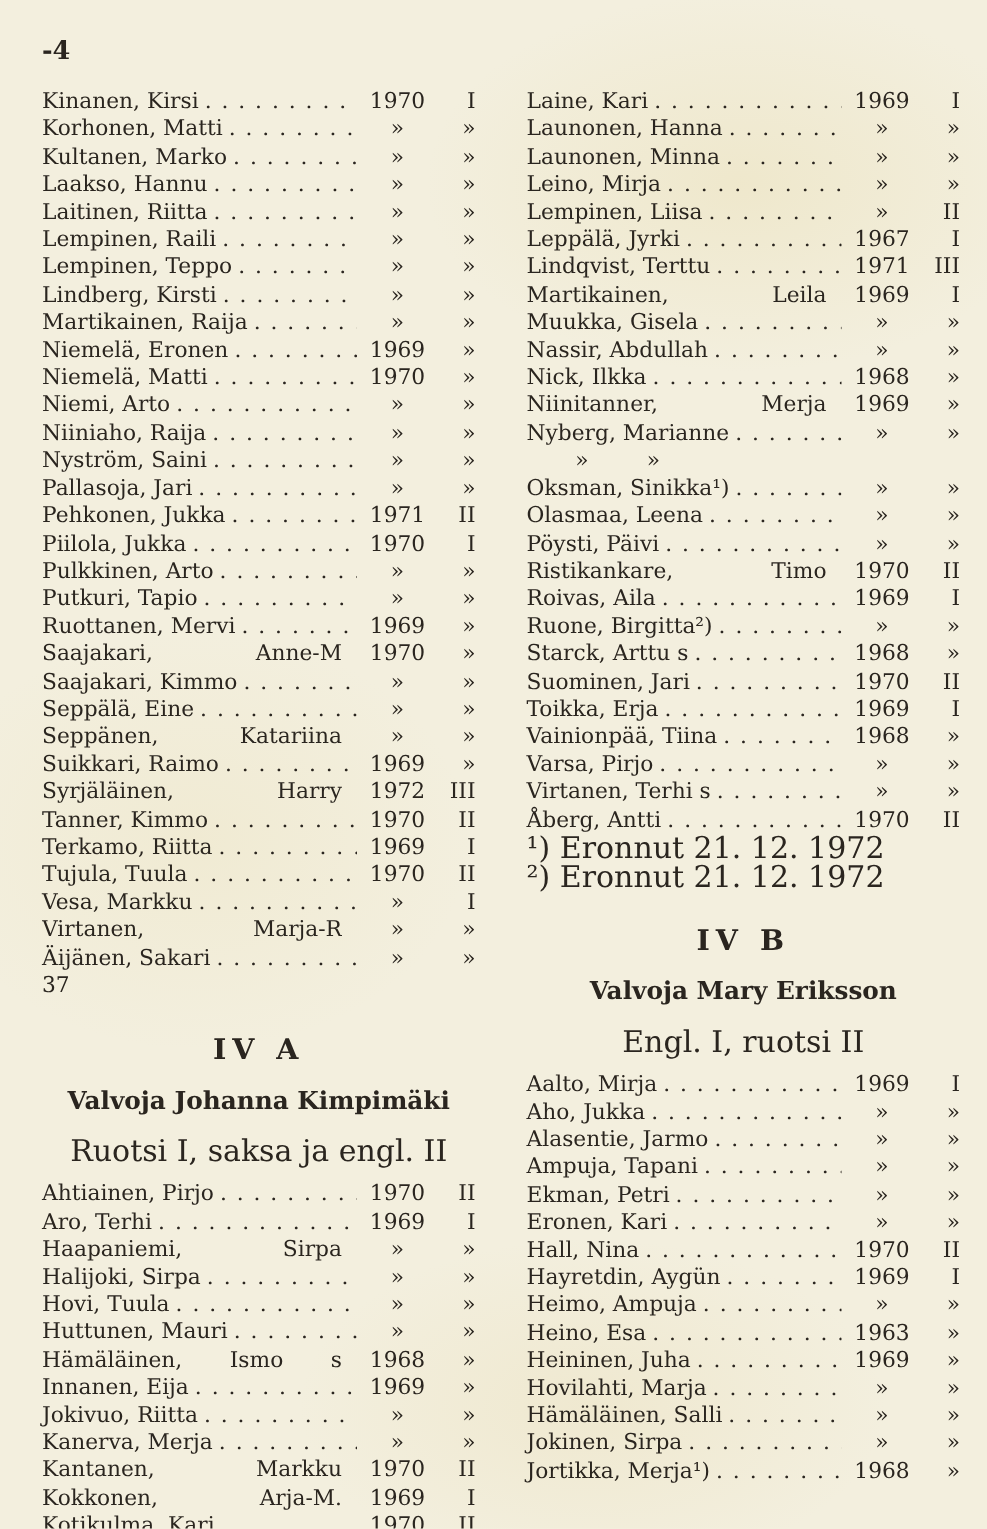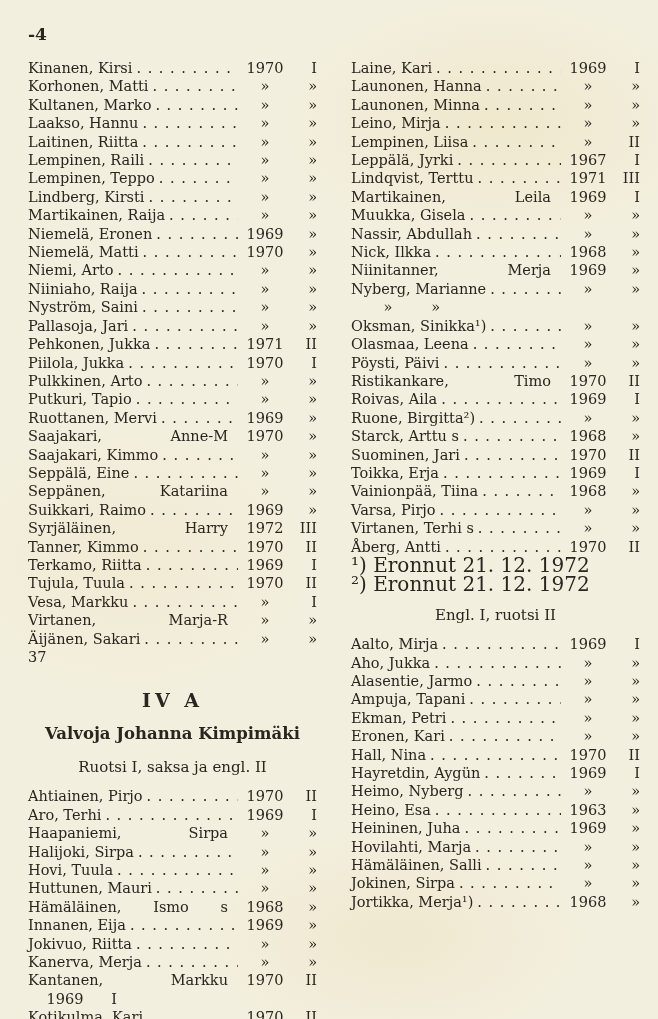--- a/index.html
+++ b/index.html
@@ -24,21 +24,21 @@
   .lead{flex:1 1 0;overflow:hidden;white-space:nowrap;margin:0 5px 0 4px;}
   .lead::before{content:". . . . . . . . . . . . . . . . . . . . . . . .";letter-spacing:1px;}
   .lead.nolead{flex:0 0 6px;}
   .lead.nolead::before{content:"";}
   .yr{flex:0 0 44px;text-align:center;}
   .gr{flex:0 0 30px;text-align:right;}
   .count{font-size:14.5px;line-height:18.4px;}
   .fnline{font-size:20px;line-height:18.6px;}
   .sec-head{text-align:center;font-weight:bold;font-size:19px;letter-spacing:4px;margin:22px 0 0 0;line-height:24px;}
   .supervisor{text-align:center;font-weight:bold;font-size:16.5px;margin:11px 0 0 0;line-height:22px;}
-  .subjects{text-align:center;font-size:15px;margin:11px 0 9px 0;line-height:22px;}
+  .subjects{text-align:center;font-size:20px;margin:11px 0 9px 0;line-height:22px;}
 </style>
 </head>
 <body>
 
 <div class="page">
   <div class="pagenum">-4</div>
 
   <div class="columns">
 
     <div class="col">
@@ -324,20 +324,24 @@
           <div class="row">
             <span class="nm spread">
               <span>Kantanen,</span>
               <span>Markku</span>
             </span>
             <span class="lead nolead"></span>
             <span class="yr">1970</span>
             <span class="gr">II</span>
           </div>
           <div class="row">
+            <span class="nm spread">
+              <span>Kokkonen,</span>
+              <span>Arja-M.</span>
+            </span>
             <span class="lead nolead"></span>
             <span class="yr">1969</span>
             <span class="gr">I</span>
           </div>
           <div class="row">
             <span class="nm">Kotikulma, Kari</span>
             <span class="lead"></span>
             <span class="yr">1970</span>
             <span class="gr">II</span>
           </div>
@@ -515,20 +519,22 @@
             <span class="lead"></span>
             <span class="yr">1970</span>
             <span class="gr">II</span>
           </div>
         </div>
       <div>
           <div class="fnline">¹)  Eronnut 21. 12. 1972</div>
           <div class="fnline">²)  Eronnut 21. 12. 1972</div>
         </div>
 
+      <div class="sec-head">IV B</div>
+      <div class="supervisor">Valvoja Mary Eriksson</div>
       <div class="subjects">Engl. I, ruotsi II</div>
       <div class="roster">
           <div class="row">
             <span class="nm">Aalto, Mirja</span>
             <span class="lead"></span>
             <span class="yr">1969</span>
             <span class="gr">I</span>
           </div>
           <div class="row">
             <span class="nm">Aho, Jukka</span>
@@ -566,21 +572,21 @@
             <span class="yr">1970</span>
             <span class="gr">II</span>
           </div>
           <div class="row">
             <span class="nm">Hayretdin, Aygün</span>
             <span class="lead"></span>
             <span class="yr">1969</span>
             <span class="gr">I</span>
           </div>
           <div class="row">
-            <span class="nm">Heimo, Nyberg</span>
+            <span class="nm">Heimo, Ampuja</span>
             <span class="lead"></span>
             <span class="yr">»</span>
             <span class="gr">»</span>
           </div>
           <div class="row">
             <span class="nm">Heino, Esa</span>
             <span class="lead"></span>
             <span class="yr">1963</span>
             <span class="gr">»</span>
           </div>

